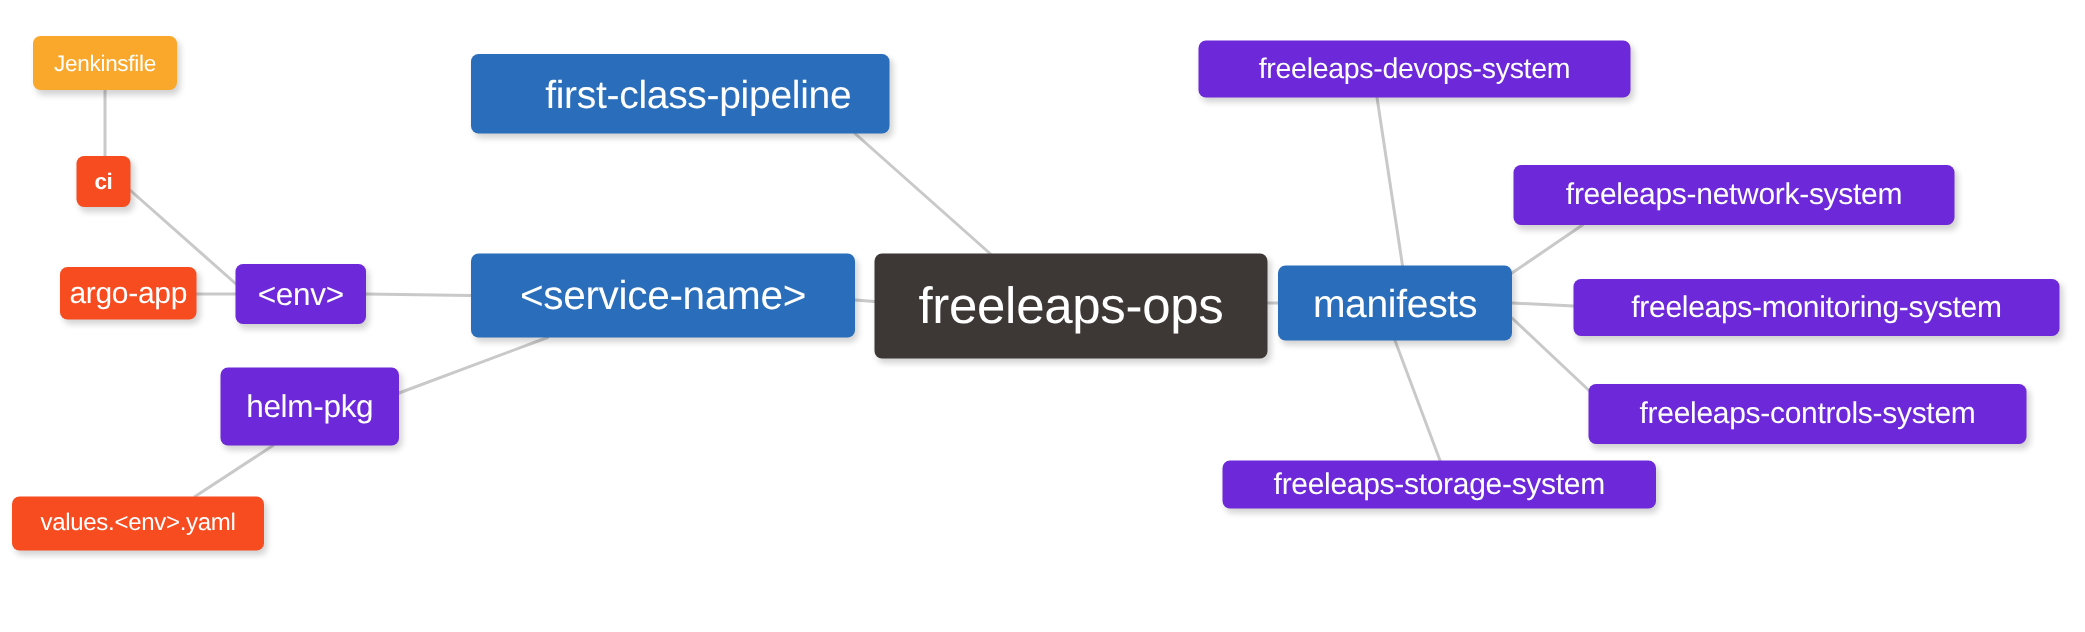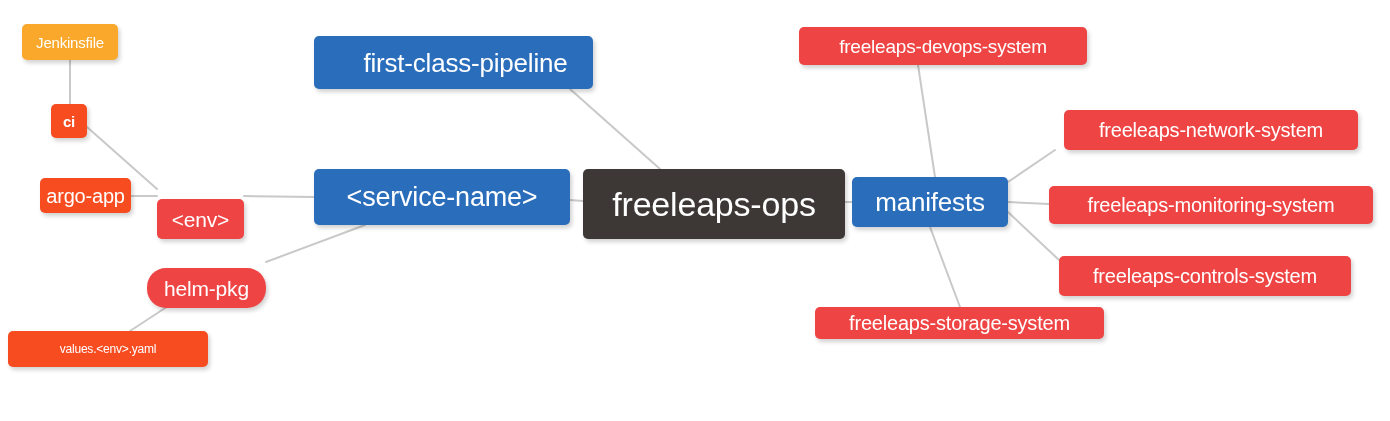--- a/index.html
+++ b/index.html
@@ -34,21 +34,21 @@
     justify-content: center;
     color: #ffffff;
     border-radius: 5px;
     white-space: nowrap;
     line-height: 1;
     box-shadow: 2px 3px 4px rgba(0,0,0,0.18);
     letter-spacing: -0.2px;
   }
   .n-root   { background: #3d3835; text-align: center; }
   .n-blue   { background: #2a6ebb; }
-  .n-green  { background: #ef4444; text-align: center; }
+  .n-green  { background: #6d28d9; text-align: center; }
   .n-orange { background: #f9a82b; }
   .n-red    { background: #f74b20; }
 </style>
 </head>
 <body>
 
 <div id="mindmap">
   <svg id="edge-layer" viewBox="0 0 1390 421" xmlns="http://www.w3.org/2000/svg">
       <line x1="70" y1="60" x2="70" y2="104" stroke="#c9c9c9" stroke-width="2" stroke-linecap="round"></line>
       <line x1="87" y1="127" x2="157" y2="189" stroke="#c9c9c9" stroke-width="2" stroke-linecap="round"></line>
@@ -62,26 +62,26 @@
       <line x1="918" y1="65" x2="935" y2="177" stroke="#c9c9c9" stroke-width="2" stroke-linecap="round"></line>
       <line x1="1055" y1="150" x2="1008" y2="182" stroke="#c9c9c9" stroke-width="2" stroke-linecap="round"></line>
       <line x1="1049" y1="204" x2="1008" y2="202" stroke="#c9c9c9" stroke-width="2" stroke-linecap="round"></line>
       <line x1="1059" y1="260" x2="1008" y2="212" stroke="#c9c9c9" stroke-width="2" stroke-linecap="round"></line>
       <line x1="960" y1="307" x2="930" y2="227" stroke="#c9c9c9" stroke-width="2" stroke-linecap="round"></line>
     </svg>
   <div id="node-layer">
       <div class="node n-orange" style="left: 22px; top: 24px; width: 96px; height: 36px; font-size: 15px;">Jenkinsfile</div>
       <div class="node n-red" style="left: 51px; top: 104px; width: 36px; height: 34px; font-size: 15px; font-weight: bold;">ci</div>
       <div class="node n-red" style="left: 40px; top: 178px; width: 91px; height: 35px; font-size: 20px;">argo-app</div>
-      <div class="node n-green" style="left: 157px; top: 176px; width: 87px; height: 40px; font-size: 21px; margin-top: 23px;">&lt;env&gt;</div>
-      <div class="node n-green" style="left: 147px; top: 268px; width: 119px; height: 40px; font-size: 21px; border-radius: 19px;">helm-pkg</div>
-      <div class="node n-red" style="left: 8px; top: 331px; width: 200px; height: 36px; font-size: 12px;">values.&lt;env&gt;.yaml</div>
+      <div class="node n-green" style="left: 157px; top: 176px; width: 87px; height: 40px; font-size: 21px;">&lt;env&gt;</div>
+      <div class="node n-green" style="left: 147px; top: 245px; width: 119px; height: 52px; font-size: 21px;">helm-pkg</div>
+      <div class="node n-red" style="left: 8px; top: 331px; width: 168px; height: 36px; font-size: 16px;">values.&lt;env&gt;.yaml</div>
       <div class="node n-blue" style="left: 314px; top: 36px; width: 279px; height: 53px; font-size: 26px; padding-left: 24px;">first-class-pipeline</div>
       <div class="node n-blue" style="left: 314px; top: 169px; width: 256px; height: 56px; font-size: 27px;">&lt;service-name&gt;</div>
       <div class="node n-root" style="left: 583px; top: 169px; width: 262px; height: 70px; font-size: 34px;">freeleaps-ops</div>
       <div class="node n-blue" style="left: 852px; top: 177px; width: 156px; height: 50px; font-size: 26px;">manifests</div>
       <div class="node n-green" style="left: 799px; top: 27px; width: 288px; height: 38px; font-size: 19px;">freeleaps-devops-system</div>
-      <div class="node n-green" style="left: 1064px; top: 110px; width: 294px; height: 40px; font-size: 20px;">freeleaps-network-system</div>
+      <div class="node n-green" style="left: 1009px; top: 110px; width: 294px; height: 40px; font-size: 20px;">freeleaps-network-system</div>
       <div class="node n-green" style="left: 1049px; top: 186px; width: 324px; height: 38px; font-size: 20px;">freeleaps-monitoring-system</div>
       <div class="node n-green" style="left: 1059px; top: 256px; width: 292px; height: 40px; font-size: 20px;">freeleaps-controls-system</div>
       <div class="node n-green" style="left: 815px; top: 307px; width: 289px; height: 32px; font-size: 20px;">freeleaps-storage-system</div>
     </div>
 </div>
 
 </body></html>

